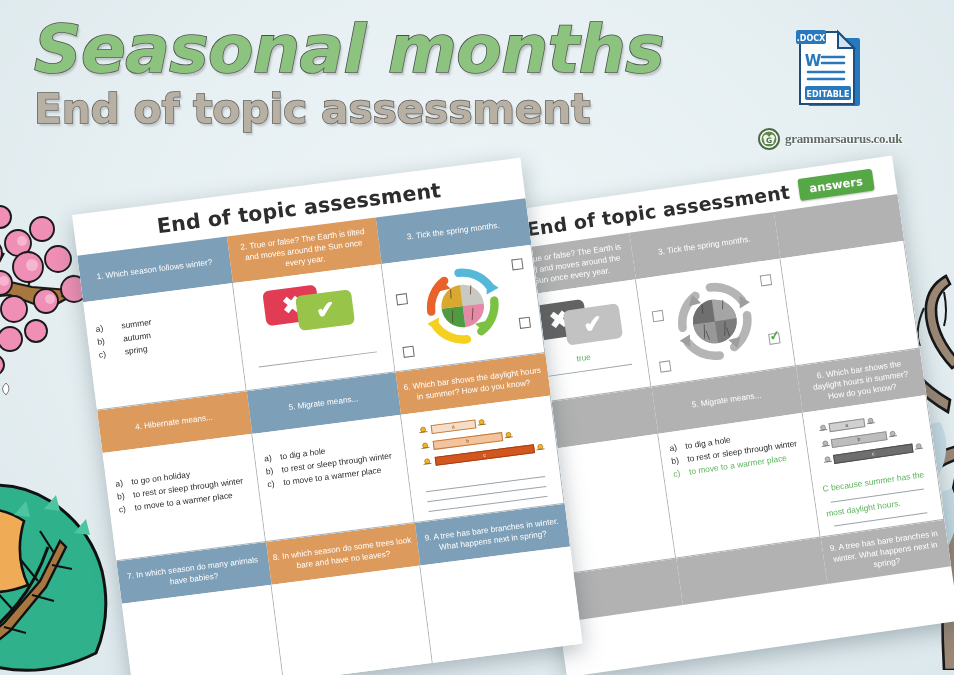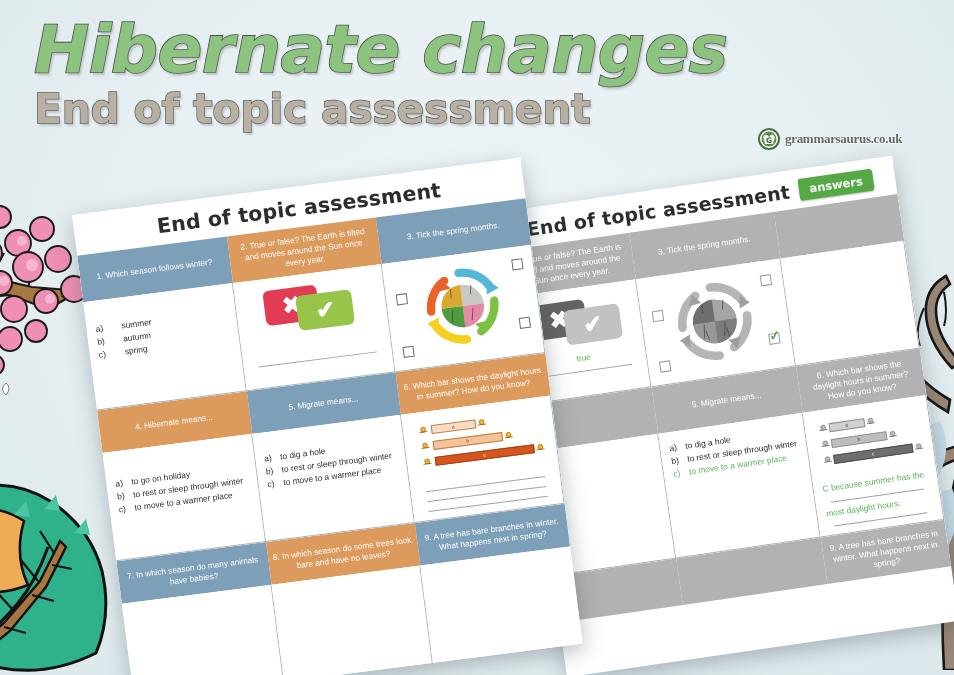--- a/index.html
+++ b/index.html
@@ -521,24 +521,39 @@
       <div class="qhead blue">7. In which season do many animals have babies?</div>
       <div class="qhead orng">8. In which season do some trees look bare and have no leaves?</div>
       <div class="qhead blue">9. A tree has bare branches in winter. What happens next in spring?</div>
       <div class="qbody"></div>
       <div class="qbody"></div>
       <div class="qbody"></div>
     </div>
   </div>
 
   <div id="title-block">
-    <div id="main-title">Hibernate changes</div>
+    <div id="main-title">Seasonal months</div>
     <div id="sub-title">End of topic assessment</div>
   </div>
 
+  <div id="docx-badge">
+    <svg width="70" height="86" viewBox="0 0 70 86">
+      <rect x="13" y="10" width="52" height="68" rx="2" fill="#2878bd"></rect>
+      <path d="M5 4 h38 l16 16 v56 h-54 z" fill="#ffffff" stroke="#1c4e80" stroke-width="2"></path>
+      <path d="M43 4 v16 h16 z" fill="#cfe3f5" stroke="#1c4e80" stroke-width="2"></path>
+      <rect x="1" y="2" width="30" height="14" rx="2" fill="#2878bd"></rect>
+      <text x="16" y="12.5" font-family="DejaVu Sans, sans-serif" font-size="8" font-weight="bold" fill="#ffffff" text-anchor="middle">.DOCX</text>
+      <text x="18" y="38" font-family="DejaVu Sans, sans-serif" font-size="15" font-weight="bold" fill="#2878bd" text-anchor="middle">W</text>
+      <g stroke="#2878bd" stroke-width="2.6" stroke-linecap="round">
+        <path d="M27 29 h22 M27 35 h22 M13 44 h36 M13 51 h36"></path>
+      </g>
+      <rect x="10" y="58" width="46" height="14" rx="2" fill="#2878bd"></rect>
+      <text x="33" y="68.5" font-family="DejaVu Sans, sans-serif" font-size="8" font-weight="bold" fill="#ffffff" text-anchor="middle">EDITABLE</text>
+    </svg>
+  </div>
 
   <div id="brand-logo">
     <svg width="22" height="22" viewBox="0 0 22 22">
       <circle cx="11" cy="11" r="10" fill="#ffffff" stroke="#4f6b46" stroke-width="2"></circle>
       <circle cx="11" cy="11" r="7.5" fill="#5f8a4c"></circle>
       <path d="M5 9 q3-5 6 0 q3-5 6 0 l-2 7 h-8z" fill="#ffffff" opacity=".9"></path>
       <text x="11" y="15" font-family="DejaVu Sans, sans-serif" font-size="7.5" font-weight="bold" fill="#4f6b46" text-anchor="middle">G</text>
     </svg>
     <span id="brand-text">grammarsaurus.co.uk</span>
   </div>

